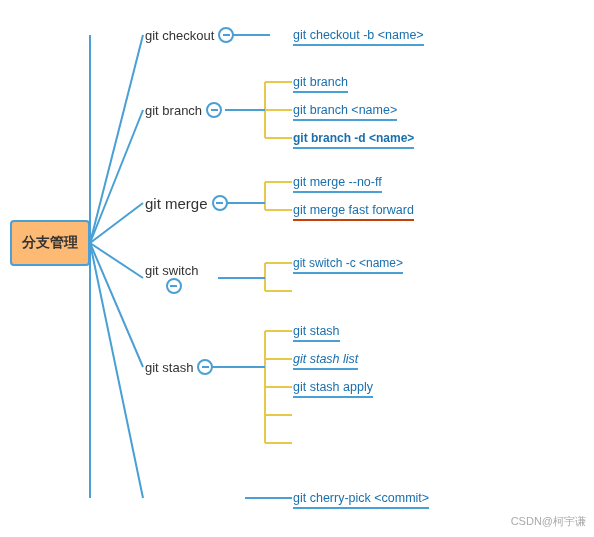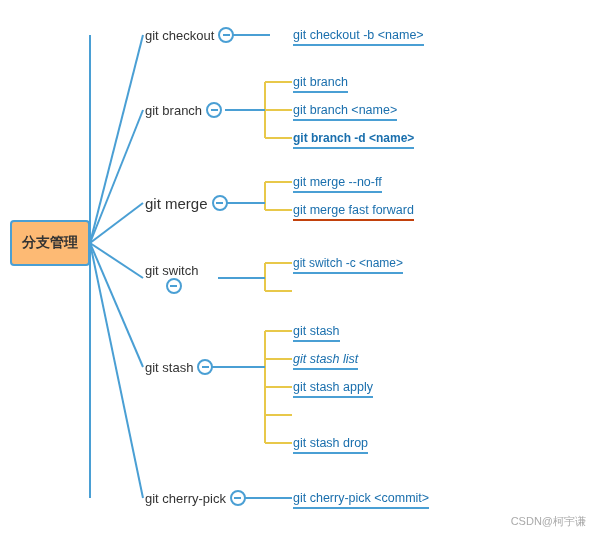--- a/index.html
+++ b/index.html
@@ -149,24 +149,20 @@
   <div style="position:absolute;left:145px;top:263px;height:30px;display:flex;align-items:center;flex-direction:column;">
     <span style="color:#333;font-size:13px;">git switch</span>
     <div class="collapse-circle"></div>
   </div>
 
   <div style="position:absolute;left:145px;top:352px;height:30px;display:flex;align-items:center;">
     <span style="color:#333;font-size:13px;">git stash</span>
     <div class="collapse-circle"></div>
   </div>
 
-  <div style="position:absolute;left:145px;top:483px;height:30px;display:flex;align-items:center;">
-    <span style="color:#333;font-size:13px;">git cherry-pick</span>
-    <div class="collapse-circle"></div>
-  </div>
 
   <div style="position:absolute;left:293px;top:20px;height:26px;display:flex;align-items:flex-end;border-bottom:2px solid #4a9fd4;padding-bottom:2px;">
     <span style="color:#1a6fad;font-size:12.5px;white-space:nowrap;">git checkout -b &lt;name&gt;</span>
   </div>
 
   <div style="position:absolute;left:293px;top:67px;height:26px;display:flex;align-items:flex-end;border-bottom:2px solid #4a9fd4;padding-bottom:2px;">
     <span style="color:#1a6fad;font-size:12.5px;white-space:nowrap;">git branch</span>
   </div>
   <div style="position:absolute;left:293px;top:95px;height:26px;display:flex;align-items:flex-end;border-bottom:2px solid #4a9fd4;padding-bottom:2px;">
     <span style="color:#1a6fad;font-size:12.5px;white-space:nowrap;margin-top:24px;">git branch &lt;name&gt;</span>
@@ -188,23 +184,20 @@
 
   <div style="position:absolute;left:293px;top:316px;height:26px;display:flex;align-items:flex-end;border-bottom:2px solid #4a9fd4;padding-bottom:2px;">
     <span style="color:#1a6fad;font-size:12.5px;white-space:nowrap;">git stash</span>
   </div>
   <div style="position:absolute;left:293px;top:344px;height:26px;display:flex;align-items:flex-end;border-bottom:2px solid #4a9fd4;padding-bottom:2px;">
     <span style="color:#1a6fad;font-size:12.5px;white-space:nowrap;font-style:italic;">git stash list</span>
   </div>
   <div style="position:absolute;left:293px;top:372px;height:26px;display:flex;align-items:flex-end;border-bottom:2px solid #4a9fd4;padding-bottom:2px;">
     <span style="color:#1a6fad;font-size:12.5px;white-space:nowrap;">git stash apply</span>
   </div>
-  <div style="position:absolute;left:293px;top:428px;height:26px;display:flex;align-items:flex-end;border-bottom:2px solid #4a9fd4;padding-bottom:2px;">
-    <span style="color:#1a6fad;font-size:12.5px;white-space:nowrap;">git stash drop</span>
-  </div>
 
   <div style="position:absolute;left:293px;top:483px;height:26px;display:flex;align-items:flex-end;border-bottom:2px solid #4a9fd4;padding-bottom:2px;">
     <span style="color:#1a6fad;font-size:12.5px;white-space:nowrap;">git cherry-pick &lt;commit&gt;</span>
   </div>
 
   <div class="watermark">
     <span>CSDN@柯宇谦</span>
   </div>
 
 </div>

